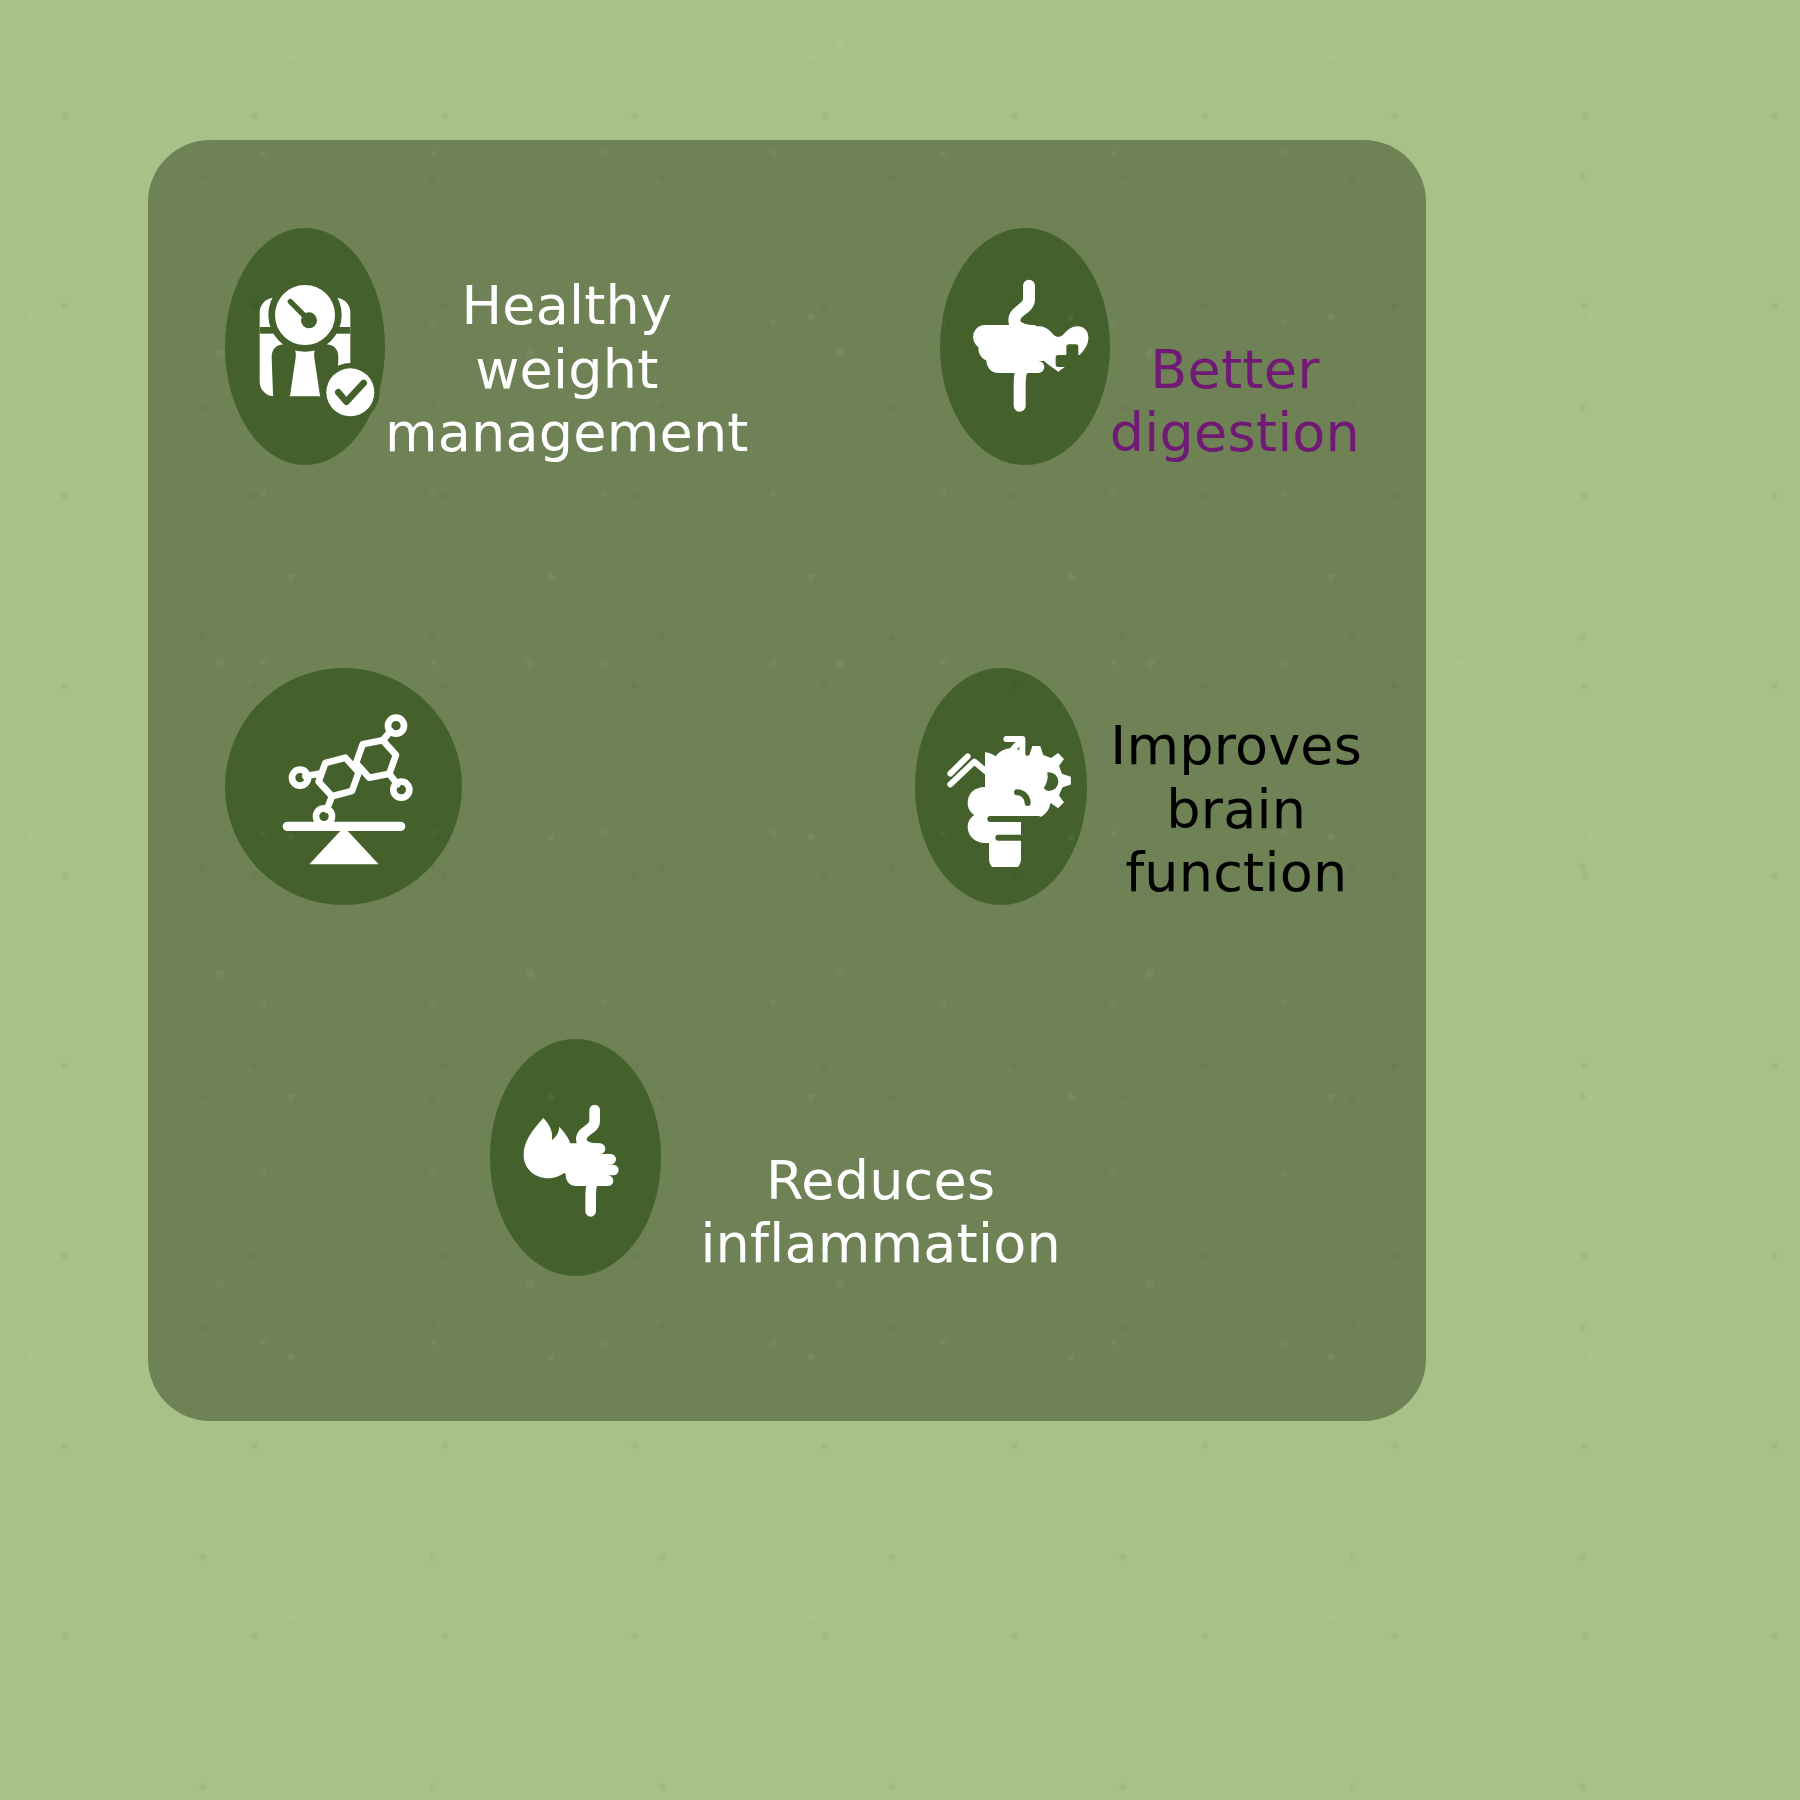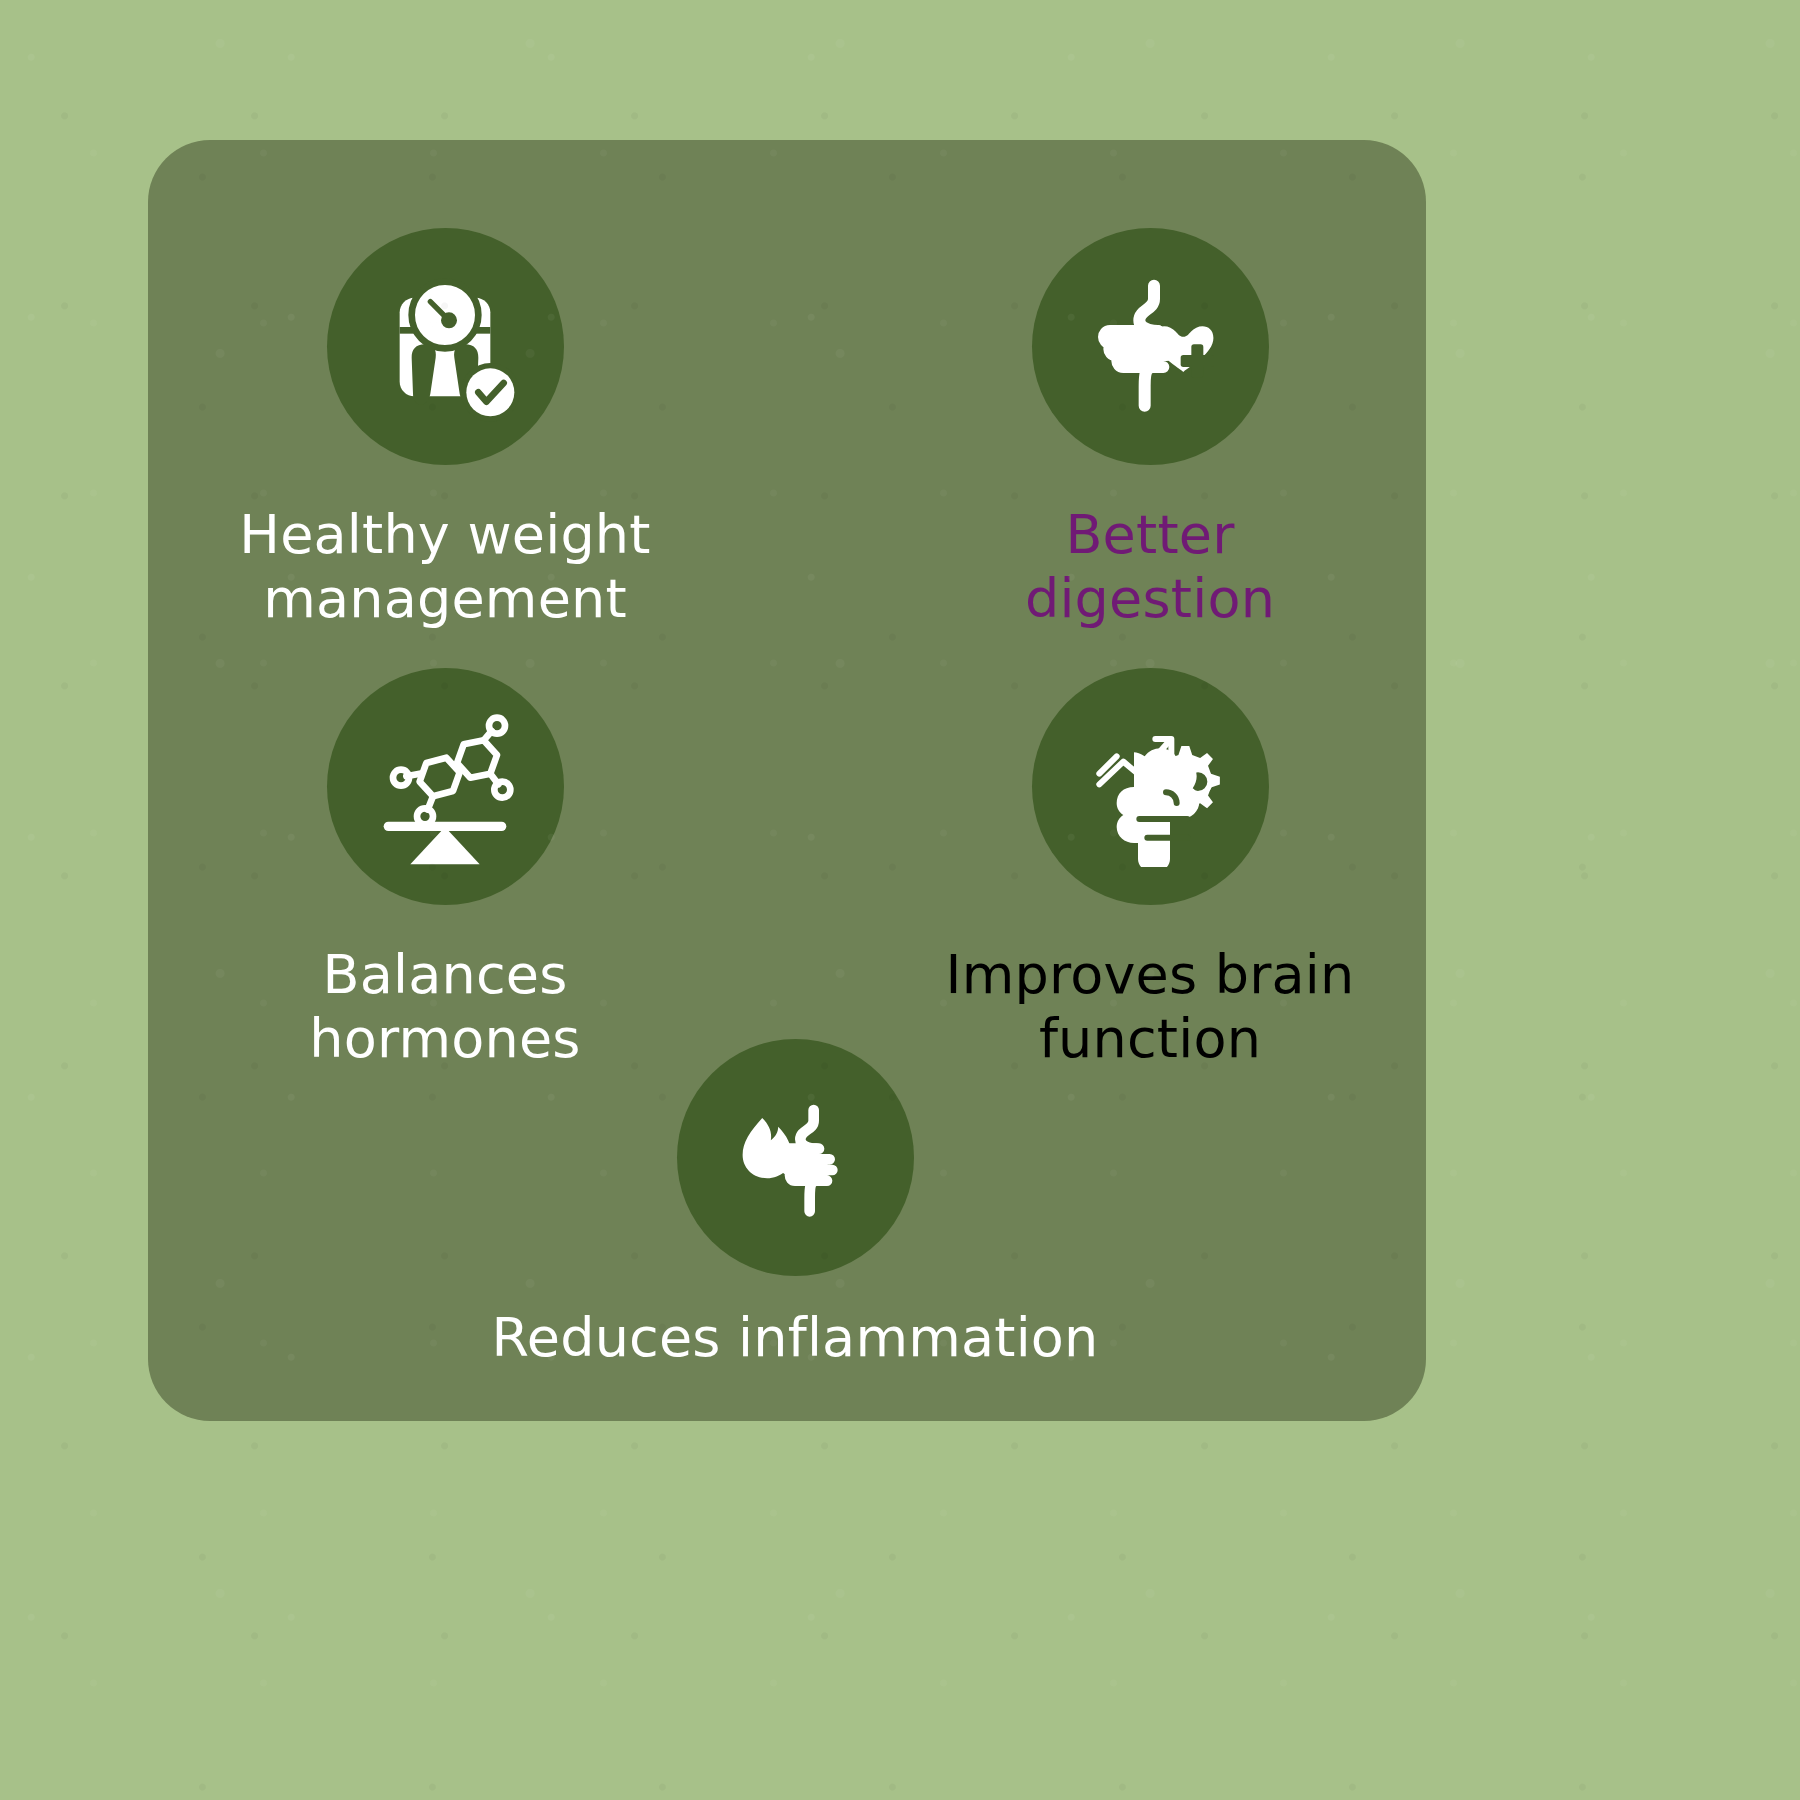--- a/index.html
+++ b/index.html
@@ -43,22 +43,22 @@
 
   #items-layer {
     position: absolute;
     inset: 0;
     z-index: 3;
   }
 
   .benefit {
     position: absolute;
     display: flex;
-    flex-direction: column;
-    align-items: center;
+    flex-direction: row;
+    align-items: flex-end;
   }
 
   .icon-circle {
     border-radius: 50%;
     background: #44602b;
     display: flex;
     align-items: center;
     justify-content: center;
   }
 
@@ -176,22 +176,20 @@
           <circle cx="45" cy="82" r="6"></circle>
           <circle cx="103" cy="62" r="6"></circle>
           <circle cx="99" cy="14" r="6"></circle>
         </g>
 
         <rect x="14" y="86" width="92" height="7" rx="3.5" fill="#ffffff"></rect>
 
         <polygon points="60,90 86,118 34,118" fill="#ffffff"></polygon>
       </svg>
     </div>
-    <div class="benefit-label" style="color: rgb(255, 255, 255);">Balances
-hormones</div>
   </div>
 
   <div class="benefit" id="benefit-brain">
     <div class="icon-circle" style="background: rgb(68, 96, 43);">
       <svg class="icon-svg" width="160" height="160" viewBox="0 0 120 120" aria-hidden="true">
 
         <g fill="none" stroke="#ffffff" stroke-width="4.5" stroke-linecap="round" stroke-linejoin="round">
           <polyline points="22,58 40,41 52,51 74,26"></polyline>
           <polyline points="64,24 76,24 76,36"></polyline>
           <line x1="22" y1="50" x2="35" y2="37"></line>

